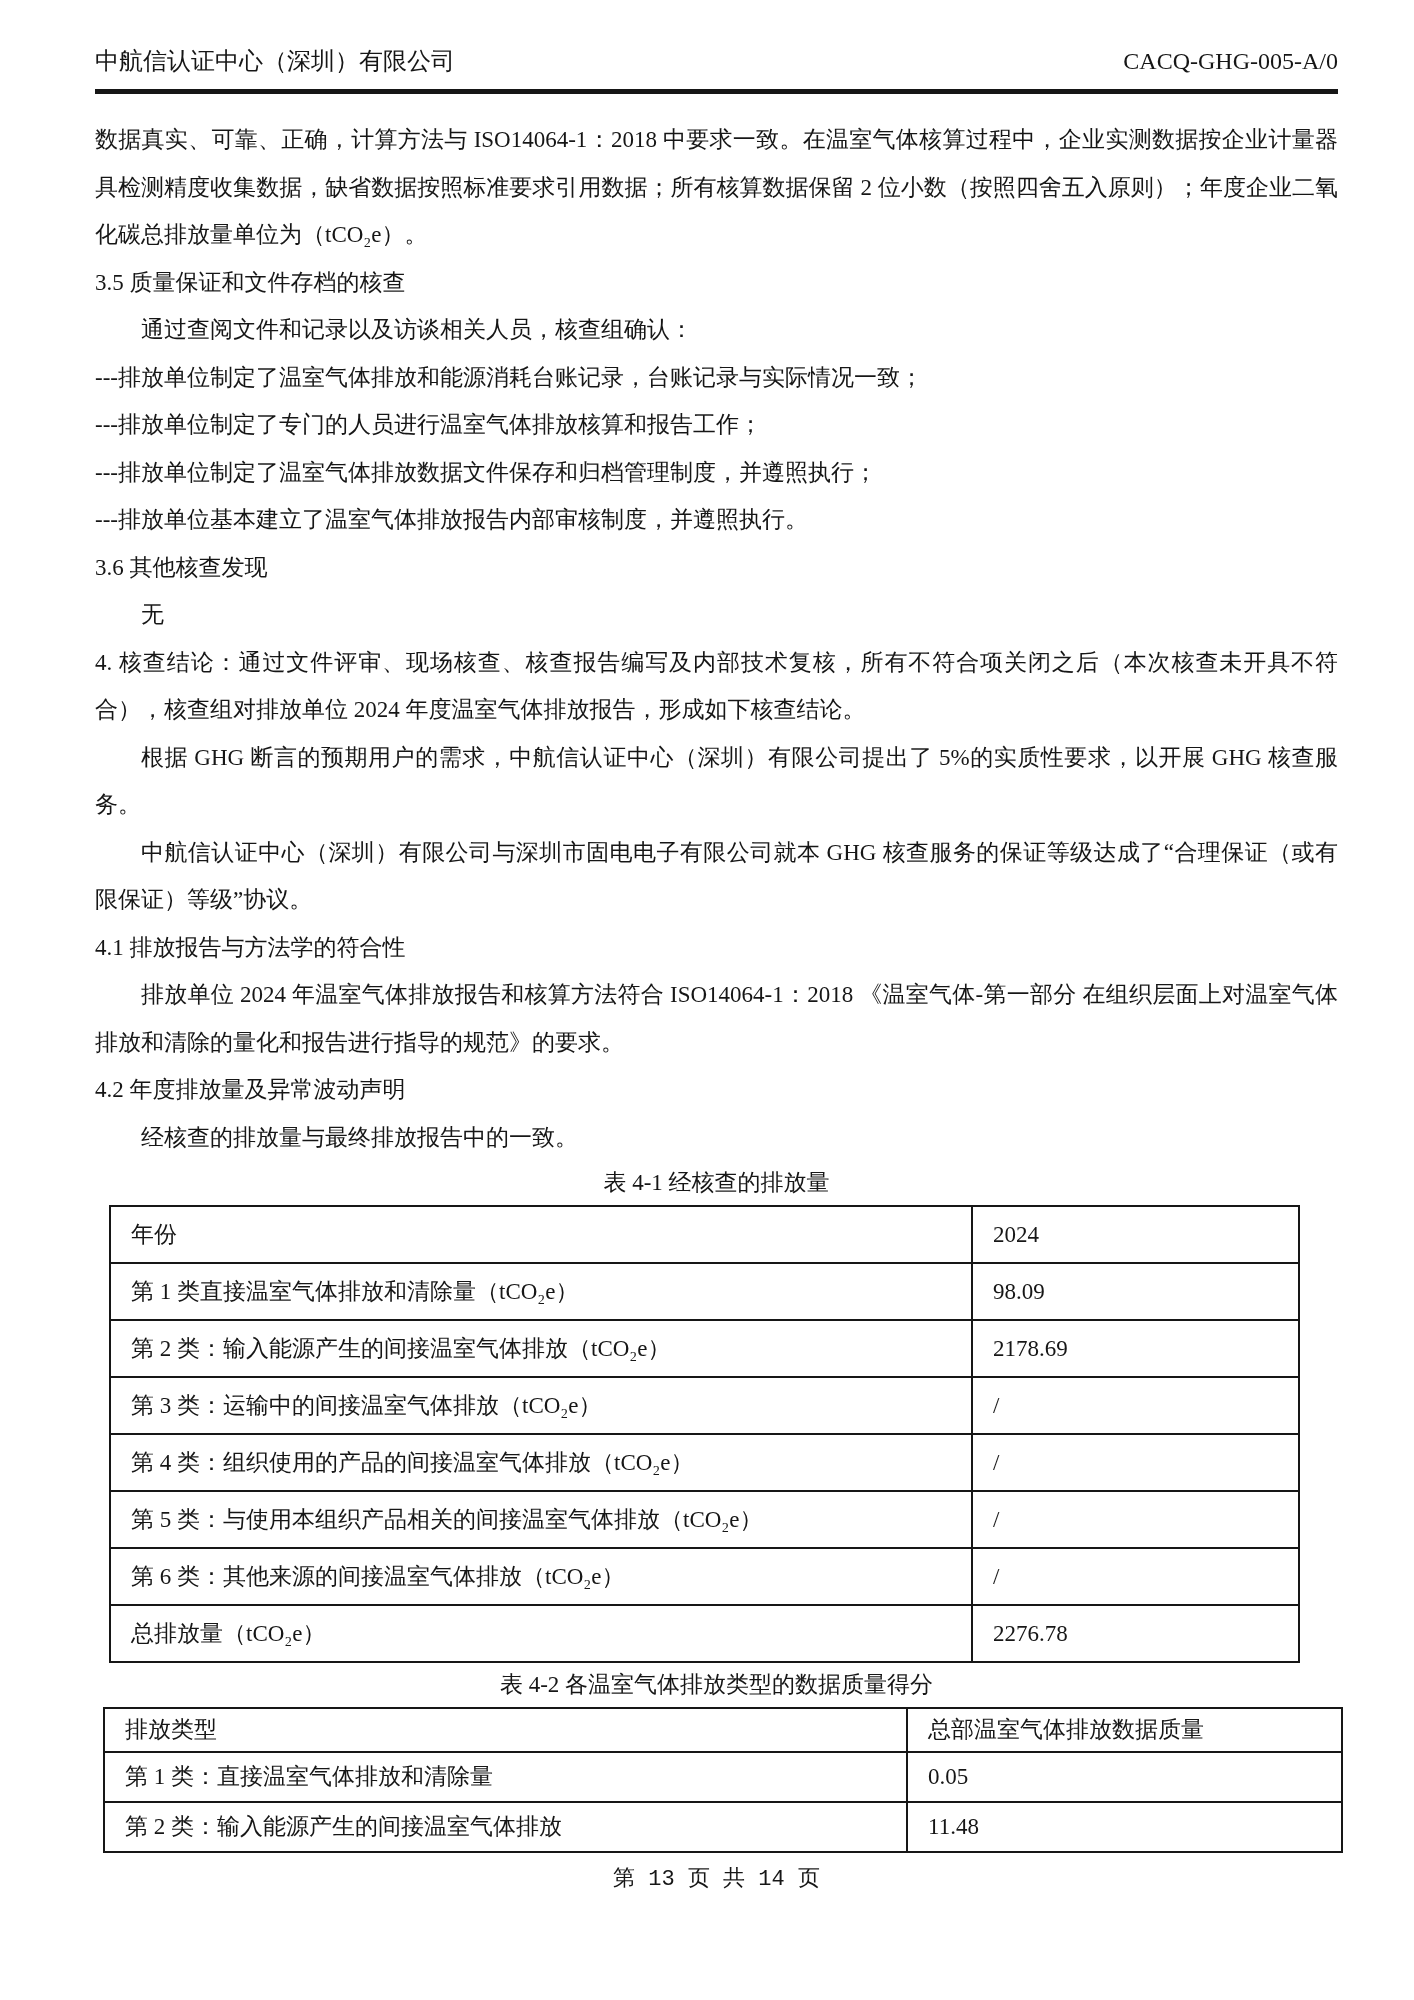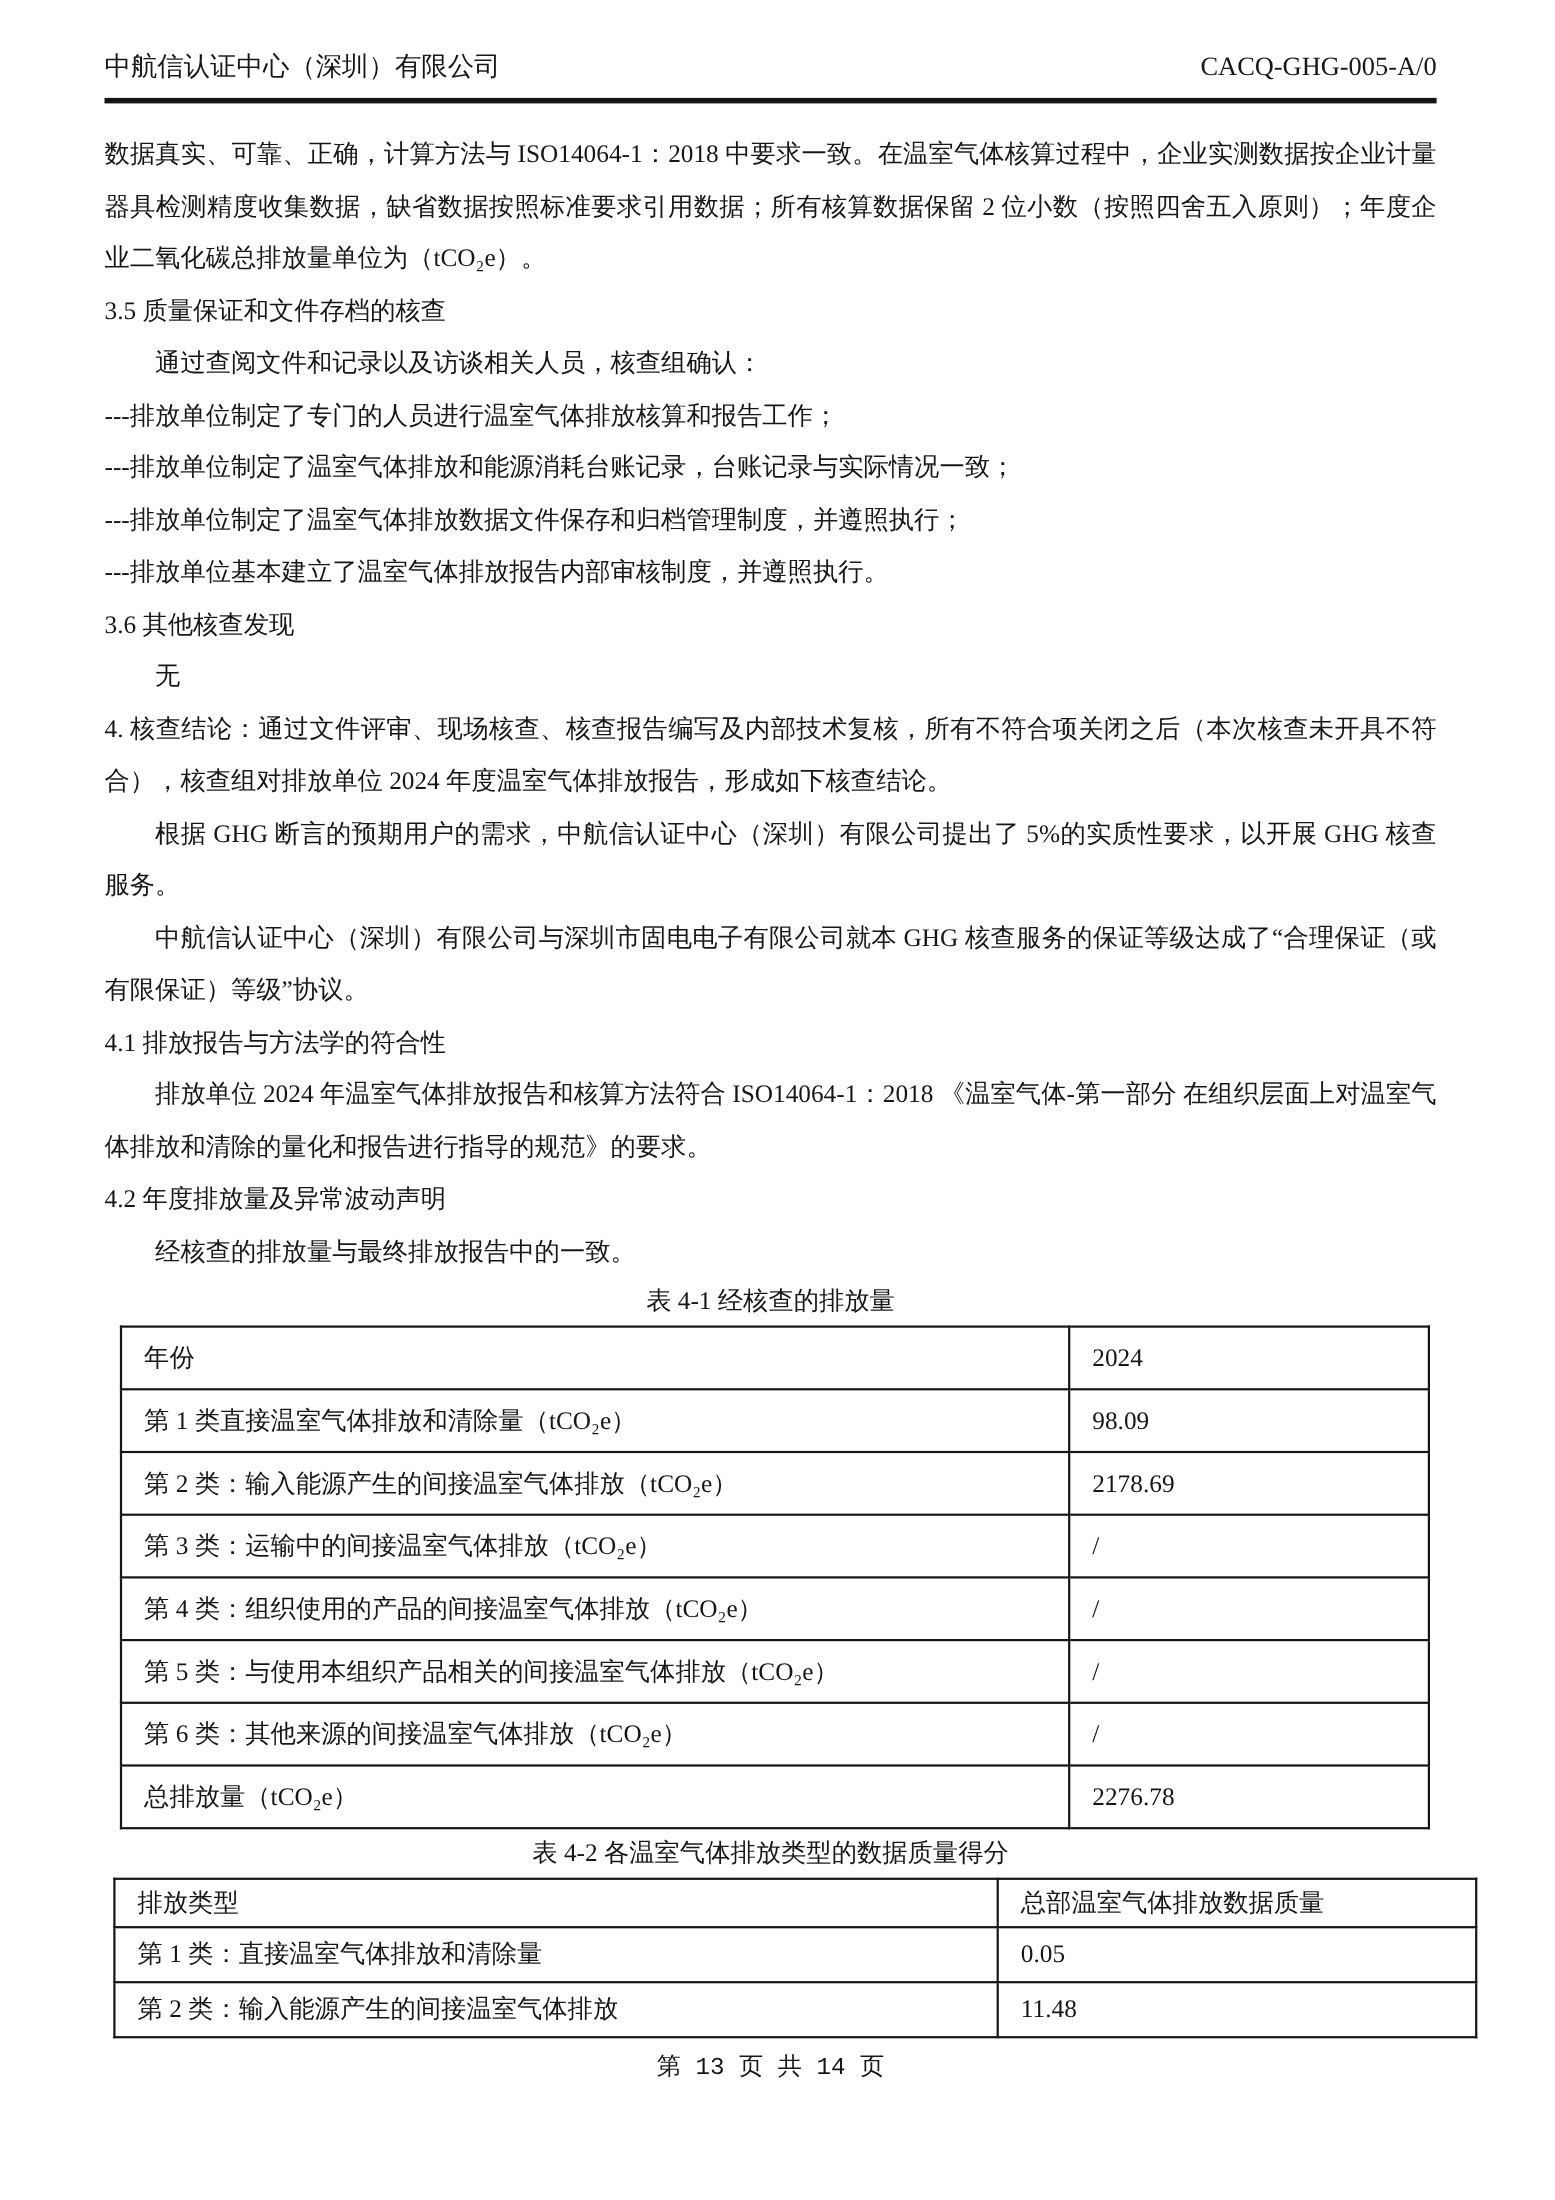--- a/index.html
+++ b/index.html
@@ -8,21 +8,21 @@
     height: 2000px;
     background: #ffffff;
     color: #161616;
     font-family: "Liberation Serif", "DejaVu Serif", serif;
     -webkit-font-smoothing: antialiased;
   }
   .page {
     box-sizing: border-box;
     width: 1414px;
     height: 2000px;
-    padding: 0 108px 0 95px;
+    padding: 0 76px 0 95px;
     overflow: hidden;
   }
   .doc-header {
     display: flex;
     justify-content: space-between;
     align-items: flex-end;
     padding-top: 46px;
     padding-bottom: 13px;
     border-bottom: 5px solid #161616;
     font-size: 24px;
@@ -75,22 +75,22 @@
 
   <header class="doc-header">
     <span>中航信认证中心（深圳）有限公司</span>
     <span>CACQ-GHG-005-A/0</span>
   </header>
 
   <main class="doc-body">
     <p>数据真实、可靠、正确，计算方法与 ISO14064-1：2018 中要求一致。在温室气体核算过程中，企业实测数据按企业计量器具检测精度收集数据，缺省数据按照标准要求引用数据；所有核算数据保留 2 位小数（按照四舍五入原则）；年度企业二氧化碳总排放量单位为（tCO₂e）。</p>
     <p>3.5 质量保证和文件存档的核查</p>
     <p class="indent">通过查阅文件和记录以及访谈相关人员，核查组确认：</p>
+    <p>---排放单位制定了温室气体排放和能源消耗台账记录，台账记录与实际情况一致；</p>
     <p>---排放单位制定了专门的人员进行温室气体排放核算和报告工作；</p>
-    <p>---排放单位制定了温室气体排放和能源消耗台账记录，台账记录与实际情况一致；</p>
     <p>---排放单位制定了温室气体排放数据文件保存和归档管理制度，并遵照执行；</p>
     <p>---排放单位基本建立了温室气体排放报告内部审核制度，并遵照执行。</p>
     <p>3.6 其他核查发现</p>
     <p class="indent">无</p>
     <p>4. 核查结论：通过文件评审、现场核查、核查报告编写及内部技术复核，所有不符合项关闭之后（本次核查未开具不符合），核查组对排放单位 2024 年度温室气体排放报告，形成如下核查结论。</p>
     <p class="indent">根据 GHG 断言的预期用户的需求，中航信认证中心（深圳）有限公司提出了 5%的实质性要求，以开展 GHG 核查服务。</p>
     <p class="indent">中航信认证中心（深圳）有限公司与深圳市固电电子有限公司就本 GHG 核查服务的保证等级达成了“合理保证（或有限保证）等级”协议。</p>
     <p>4.1 排放报告与方法学的符合性</p>
     <p class="indent">排放单位 2024 年温室气体排放报告和核算方法符合 ISO14064-1：2018 《温室气体-第一部分 在组织层面上对温室气体排放和清除的量化和报告进行指导的规范》的要求。</p>
     <p>4.2 年度排放量及异常波动声明</p>

